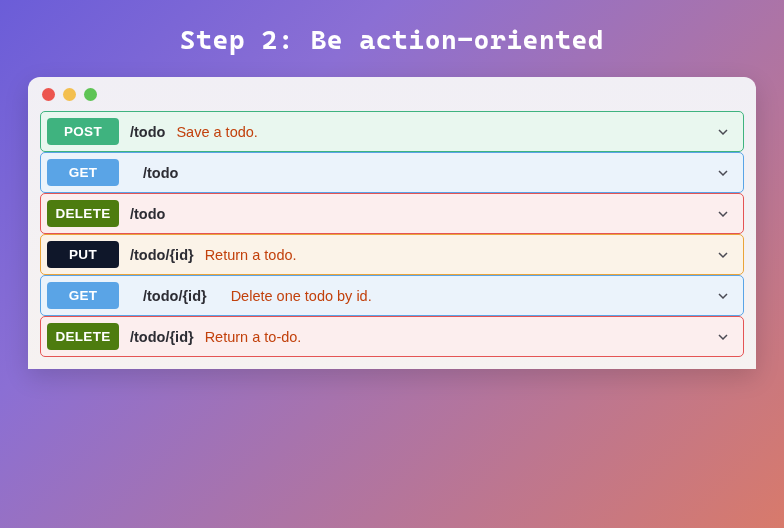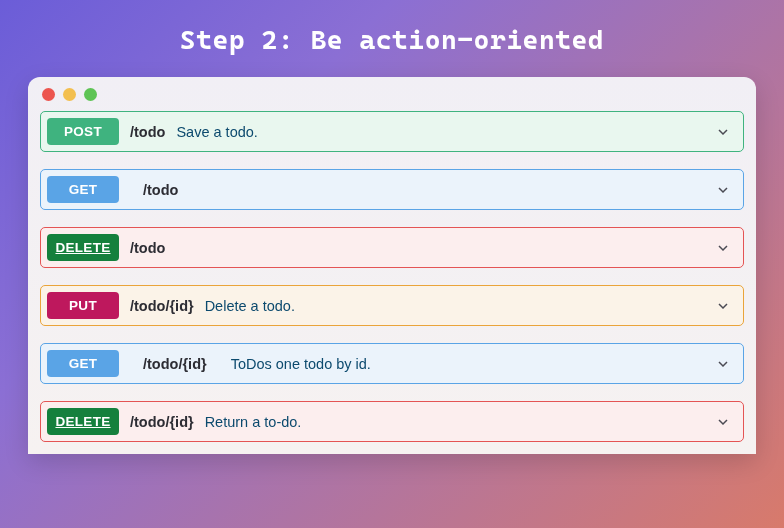--- a/index.html
+++ b/index.html
@@ -35,21 +35,20 @@
   .dot { width: 13px; height: 13px; border-radius: 50%; }
   .dot.red { background: #ec554f; }
   .dot.yellow { background: #f3bf4f; }
   .dot.green { background: #5ec455; }
   .content { padding: 0 12px 12px 12px; }
   .row {
     display: flex;
     align-items: center;
     border: 1px solid;
     border-radius: 5px;
-    margin-bottom: 17px;
     padding: 6px 12px 6px 6px;
     gap: 11px;
     font-family: -apple-system, BlinkMacSystemFont, 'Segoe UI', sans-serif;
   }
   .row:last-child { margin-bottom: 0; }
   .row.post   { background: #e9f7ef; border-color: #3fb37f; }
   .row.get    { background: #ebf3fb; border-color: #5aa4e6; gap: 24px; }
   .row.delete { background: #fceeee; border-color: #e45454; }
   .row.put    { background: #fbf3e8; border-color: #eaa43a; }
   .badge {
@@ -58,31 +57,31 @@
     color: #fff;
     font-weight: 700;
     font-size: 13.5px;
     padding: 6px 0;
     border-radius: 4px;
     font-family: -apple-system, BlinkMacSystemFont, 'Segoe UI', sans-serif;
     letter-spacing: 0.3px;
   }
   .badge.post   { background: #3fb37f; }
   .badge.get    { background: #5aa4e6; }
-  .badge.delete { background: #15803d; text-decoration: underline; }
-  .badge.put    { background: #be185d; }
+  .badge.delete { background: #4d7c0f; }
+  .badge.put    { background: #0f172a; }
   .path {
     font-family: Liberation Sans, sans-serif;
     font-weight: 700;
     font-size: 14.5px;
     color: #2d2d34;
   }
   .desc {
     font-size: 14.5px;
-    color: #0c4a6e;
+    color: #c2410c;
     font-family: -apple-system, BlinkMacSystemFont, 'Segoe UI', sans-serif;
   }
   .chev {
     margin-left: auto;
     color: #4a4a53;
     display: flex;
     align-items: center;
   }
   .chev svg { width: 16px; height: 16px; }
 </style>
@@ -126,32 +125,32 @@
       <div class="chev">
           <svg viewBox="0 0 24 24" fill="none" stroke="currentColor" stroke-width="2.2">
             <polyline points="6 9 12 15 18 9"></polyline>
           </svg>
         </div>
     </div>
 
     <div class="row put">
       <div class="badge put">PUT</div>
       <div class="path">/todo/{id}</div>
-      <div class="desc">Delete a todo.</div>
+      <div class="desc">Return a todo.</div>
       <div class="chev">
           <svg viewBox="0 0 24 24" fill="none" stroke="currentColor" stroke-width="2.2">
             <polyline points="6 9 12 15 18 9"></polyline>
           </svg>
         </div>
     </div>
 
     <div class="row get">
       <div class="badge get">GET</div>
       <div class="path">/todo/{id}</div>
-      <div class="desc">ToDos one todo by id.</div>
+      <div class="desc">Delete one todo by id.</div>
       <div class="chev">
           <svg viewBox="0 0 24 24" fill="none" stroke="currentColor" stroke-width="2.2">
             <polyline points="6 9 12 15 18 9"></polyline>
           </svg>
         </div>
     </div>
 
     <div class="row delete">
       <div class="badge delete">DELETE</div>
       <div class="path">/todo/{id}</div>

